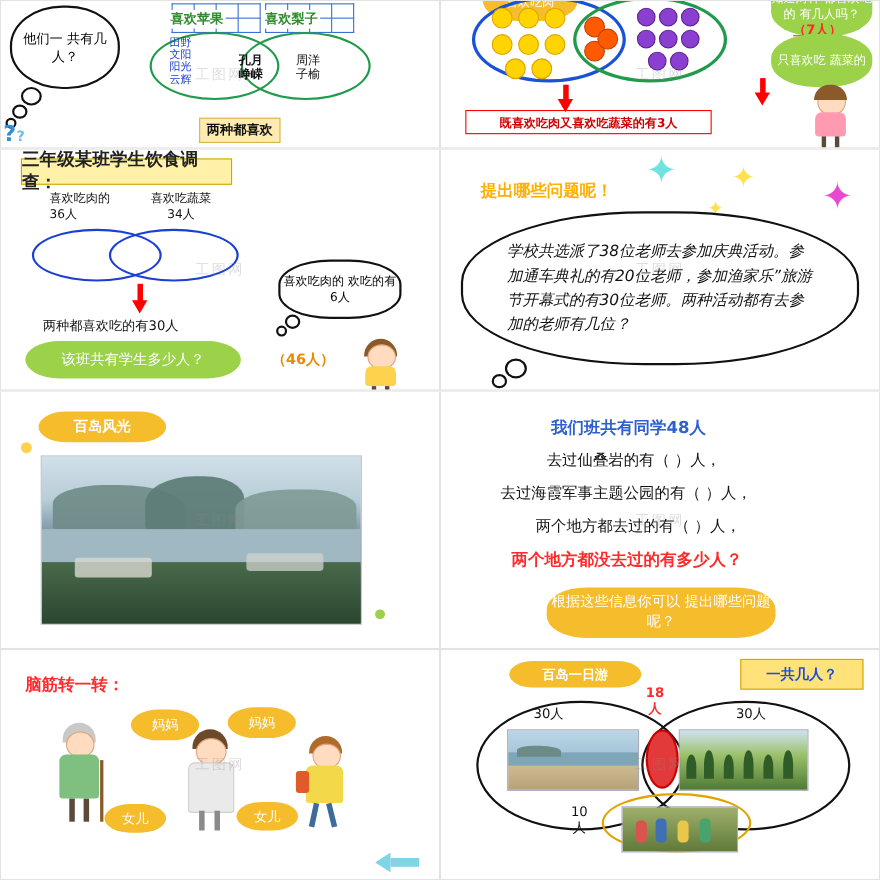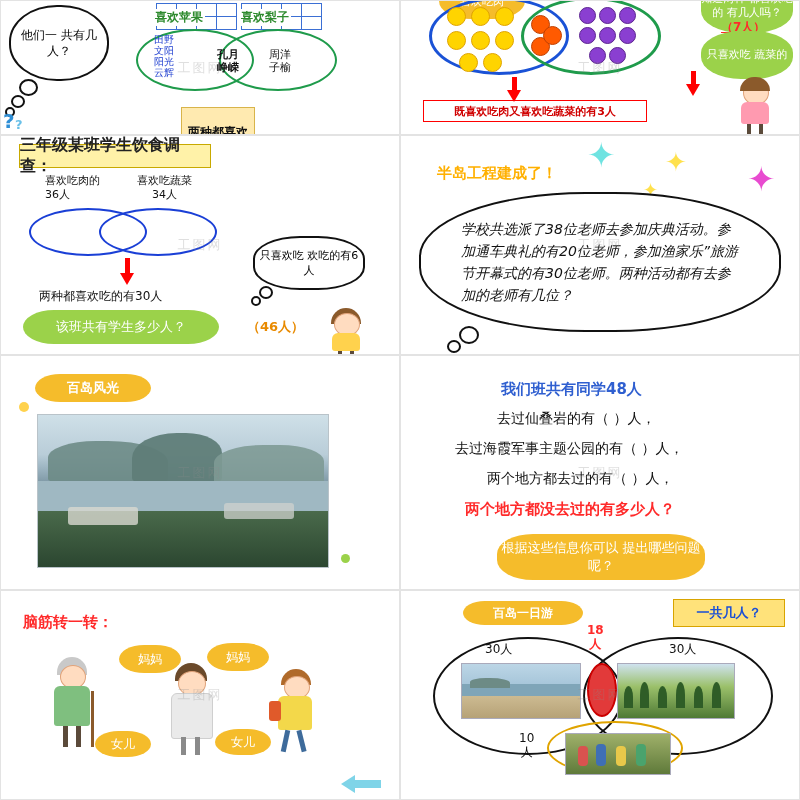--- a/index.html
+++ b/index.html
@@ -141,21 +141,21 @@
 
     <div class="txt" style="left:153px;top:33px;font-size:10px;line-height:11px;color:#1f3fd0;text-align:center;">田野
 文阳
 阳光
 云辉</div>
     <div class="txt" style="left:216px;top:47px;font-size:11px;line-height:13px;color:#111;font-weight:bold;text-align:center;">孔月
 峥嵘</div>
     <div class="txt" style="left:268px;top:47px;font-size:11px;line-height:13px;color:#111;text-align:center;">周洋
 子榆</div>
 
-    <div class="txt" style="left:180px;top:106px;font-size:12px;font-weight:bold;color:#111;background:#ffeab0;border:1px solid #d8b44a;padding:16px 6px;">两种都喜欢</div>
+    <div class="txt" style="left:180px;top:106px;font-size:12px;font-weight:bold;color:#111;background:#ffeab0;border:1px solid #d8b44a;padding:2px 6px;">两种都喜欢</div>
   </div>
 
   <div class="slide">
     <div class="wm">工图网</div>
 
     <div class="orangeblob" style="left:38px;top:-18px;width:86px;height:36px;font-size:11px;color:#fff;">
       <span>喜欢吃肉</span>
     </div>
 
     <div class="greenblob" style="left:300px;top:-22px;width:92px;height:54px;font-size:11px;line-height:14px;">
@@ -227,21 +227,21 @@
 
     <div class="ellipse" style="left:28px;top:72px;width:118px;height:48px;border:2px solid #1a3fd6;"></div>
     <div class="ellipse" style="left:98px;top:72px;width:118px;height:48px;border:2px solid #1a3fd6;"></div>
 
     <div class="arrow-stem" style="left:124px;top:122px;height:16px;"></div>
     <div class="arrow-down" style="left:119px;top:137px;"></div>
 
     <div class="txt" style="left:38px;top:152px;font-size:12px;color:#111;">两种都喜欢吃的有30人</div>
 
     <div class="bubble" style="left:252px;top:100px;width:108px;height:50px;font-size:11px;line-height:15px;border-radius:42%;">
-      <span>只喜欢吃
+      <span>喜欢吃肉的
 欢吃的有6人</span>
     </div>
     <div class="dot" style="left:258px;top:150px;width:10px;height:9px;"></div>
     <div class="dot" style="left:250px;top:160px;width:6px;height:6px;"></div>
 
     <div class="greenblob" style="left:22px;top:174px;width:196px;height:34px;font-size:13px;">
       <span>该班共有学生多少人？</span>
     </div>
     <div class="txt" style="left:246px;top:182px;font-size:13px;color:#e88a00;font-weight:bold;">（46人）</div>
 
@@ -255,21 +255,21 @@
   </div>
 
   <div class="slide">
     <div class="wm">工图网</div>
 
     <div class="txt" style="left:186px;top:4px;font-size:34px;color:#6fe3e1;line-height:30px;">✦</div>
     <div class="txt" style="left:264px;top:14px;font-size:26px;color:#ffe14d;line-height:24px;">✦</div>
     <div class="txt" style="left:346px;top:28px;font-size:34px;color:#e84bd0;line-height:30px;">✦</div>
     <div class="txt" style="left:242px;top:46px;font-size:18px;color:#ffe14d;line-height:16px;">✦</div>
 
-    <div class="txt" style="left:36px;top:28px;font-size:15px;font-weight:bold;color:#ffb000;">半岛工程建成了！</div>
+    <div class="txt" style="left:36px;top:28px;font-size:15px;font-weight:bold;color:#ffb000;">提出哪些问题呢！</div>
 
     <div class="bubble" style="left:18px;top:56px;width:362px;height:140px;border-radius:46%;padding:18px 40px;box-sizing:border-box;">
       <span style="font-size:14px;line-height:22px;color:#111;text-align:left;font-style:italic;">学校共选派了38位老师去参加庆典活动。参加通车典礼的有20位老师，参加渔家乐”旅游节开幕式的有30位老师。两种活动都有去参加的老师有几位？</span>
     </div>
     <div class="dot" style="left:58px;top:190px;width:16px;height:14px;"></div>
     <div class="dot" style="left:46px;top:204px;width:10px;height:9px;"></div>
   </div>
 
   <div class="slide">
     <div class="wm">工图网</div>

